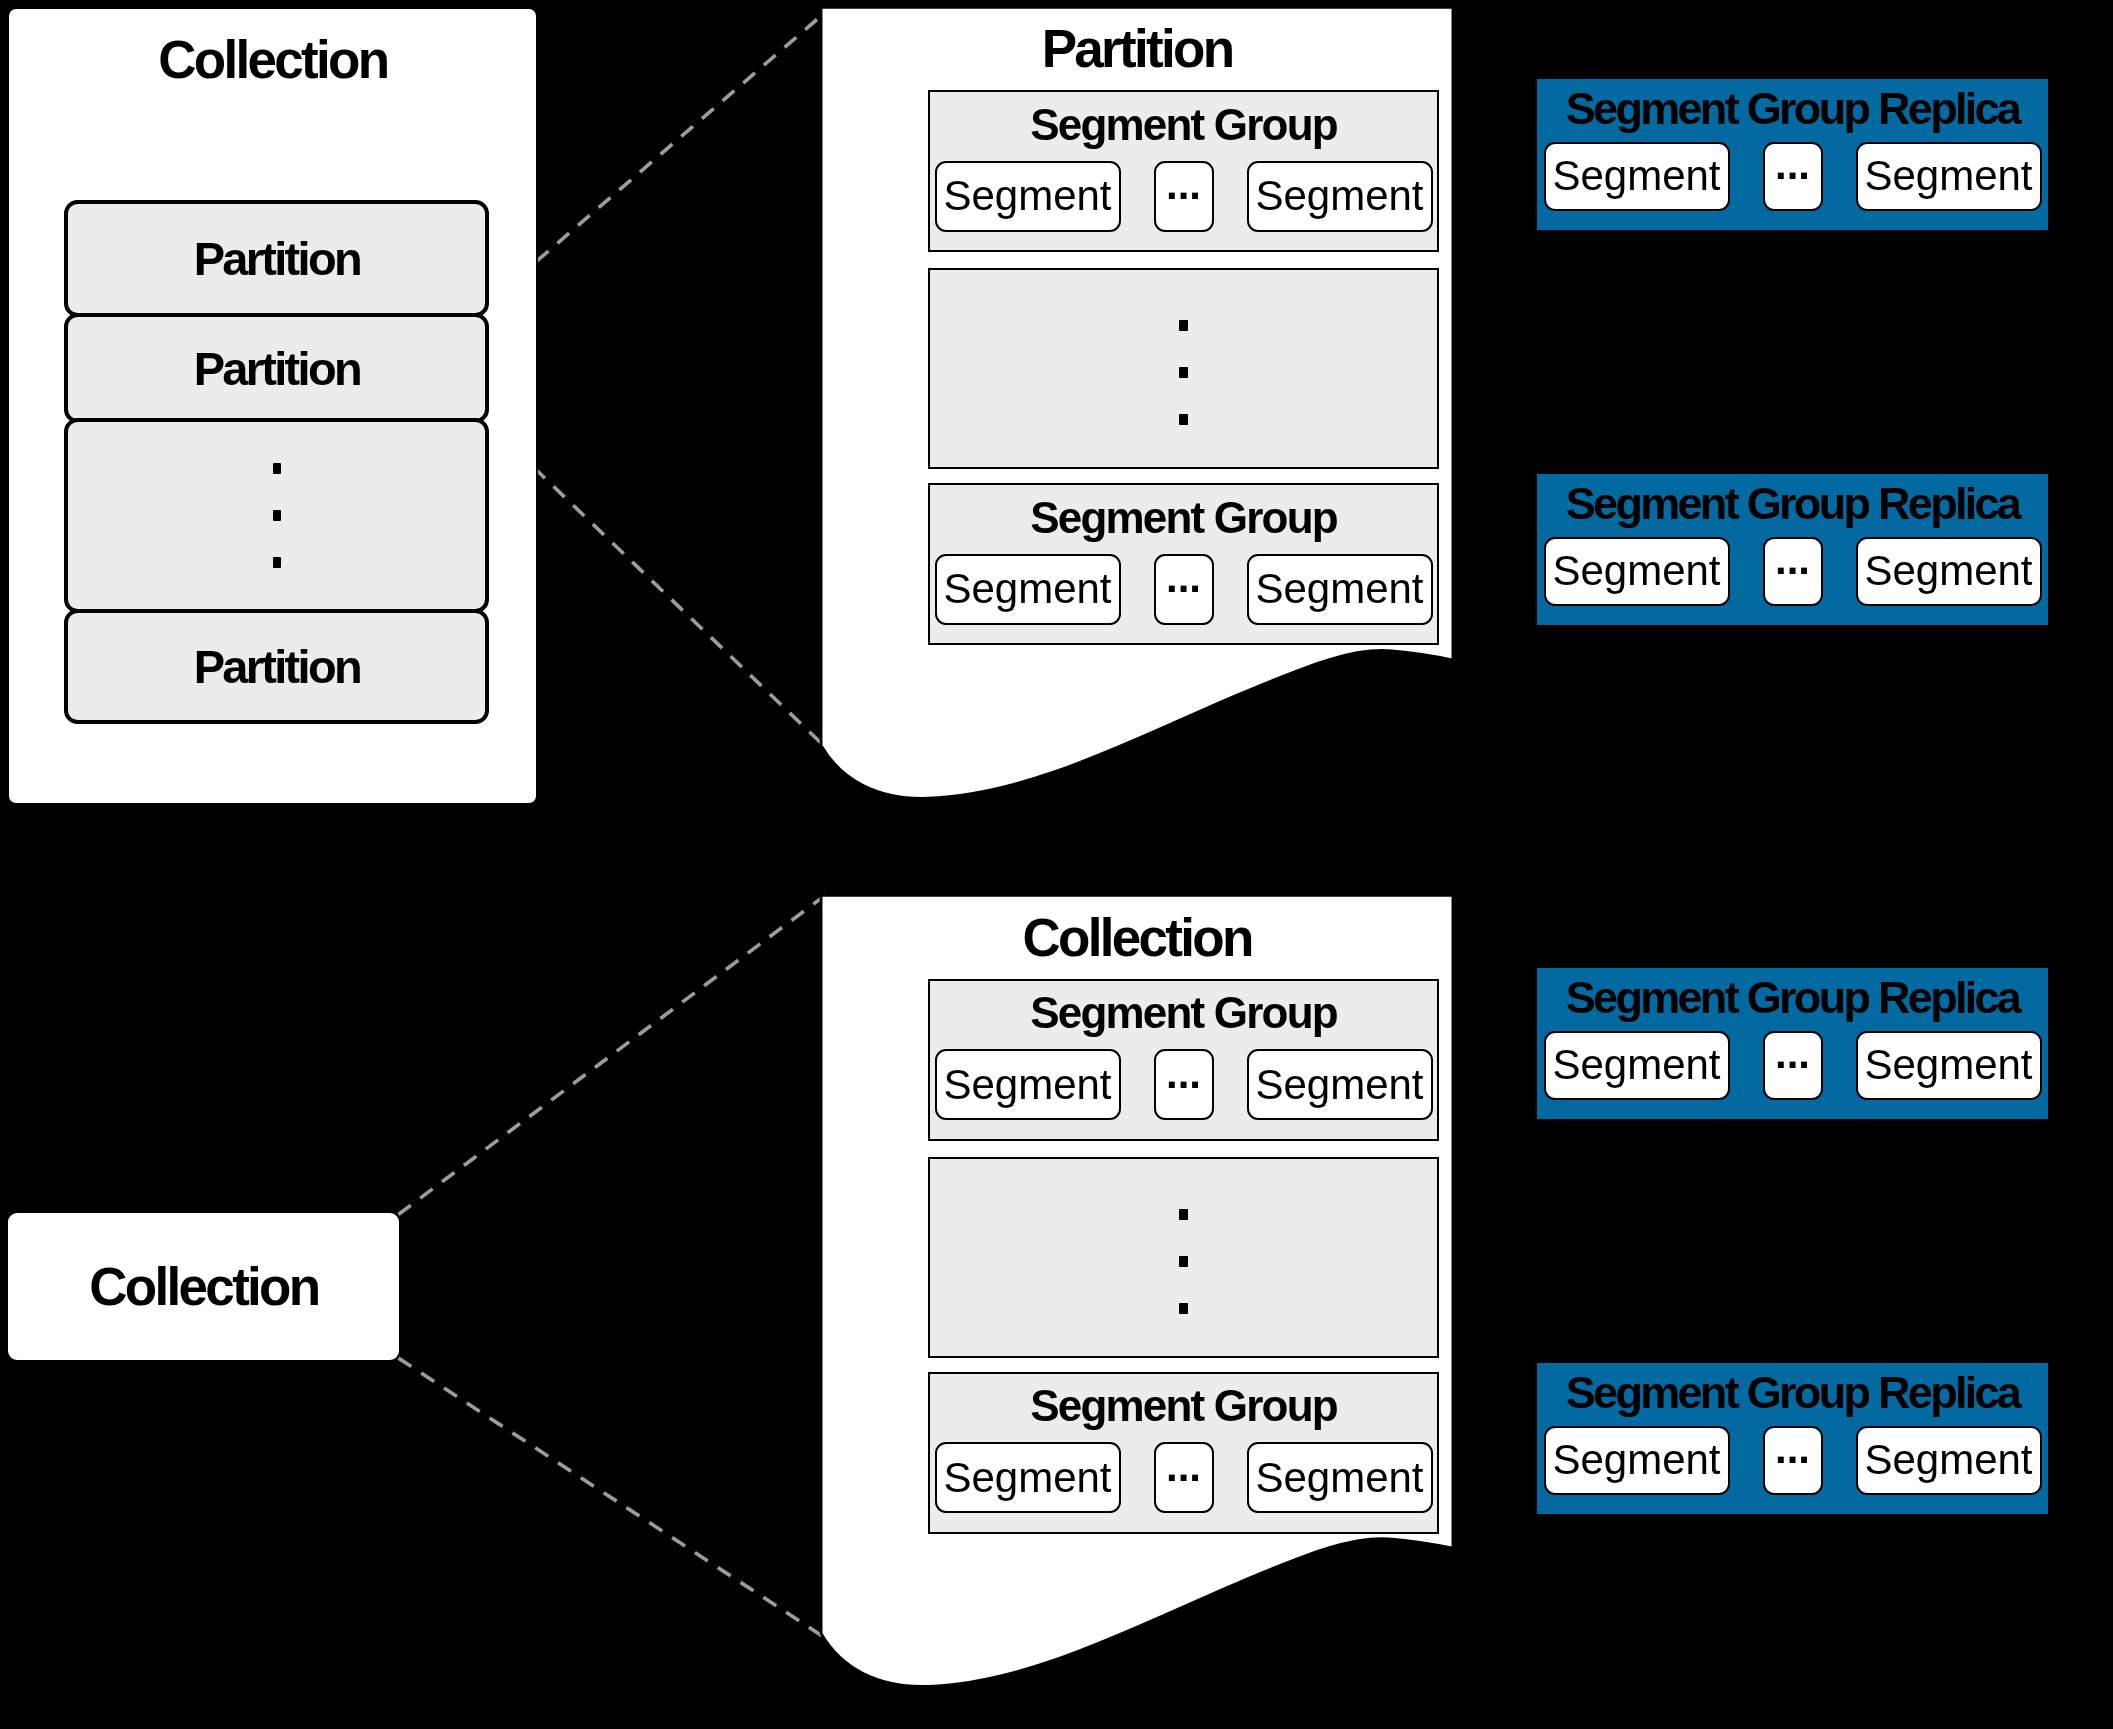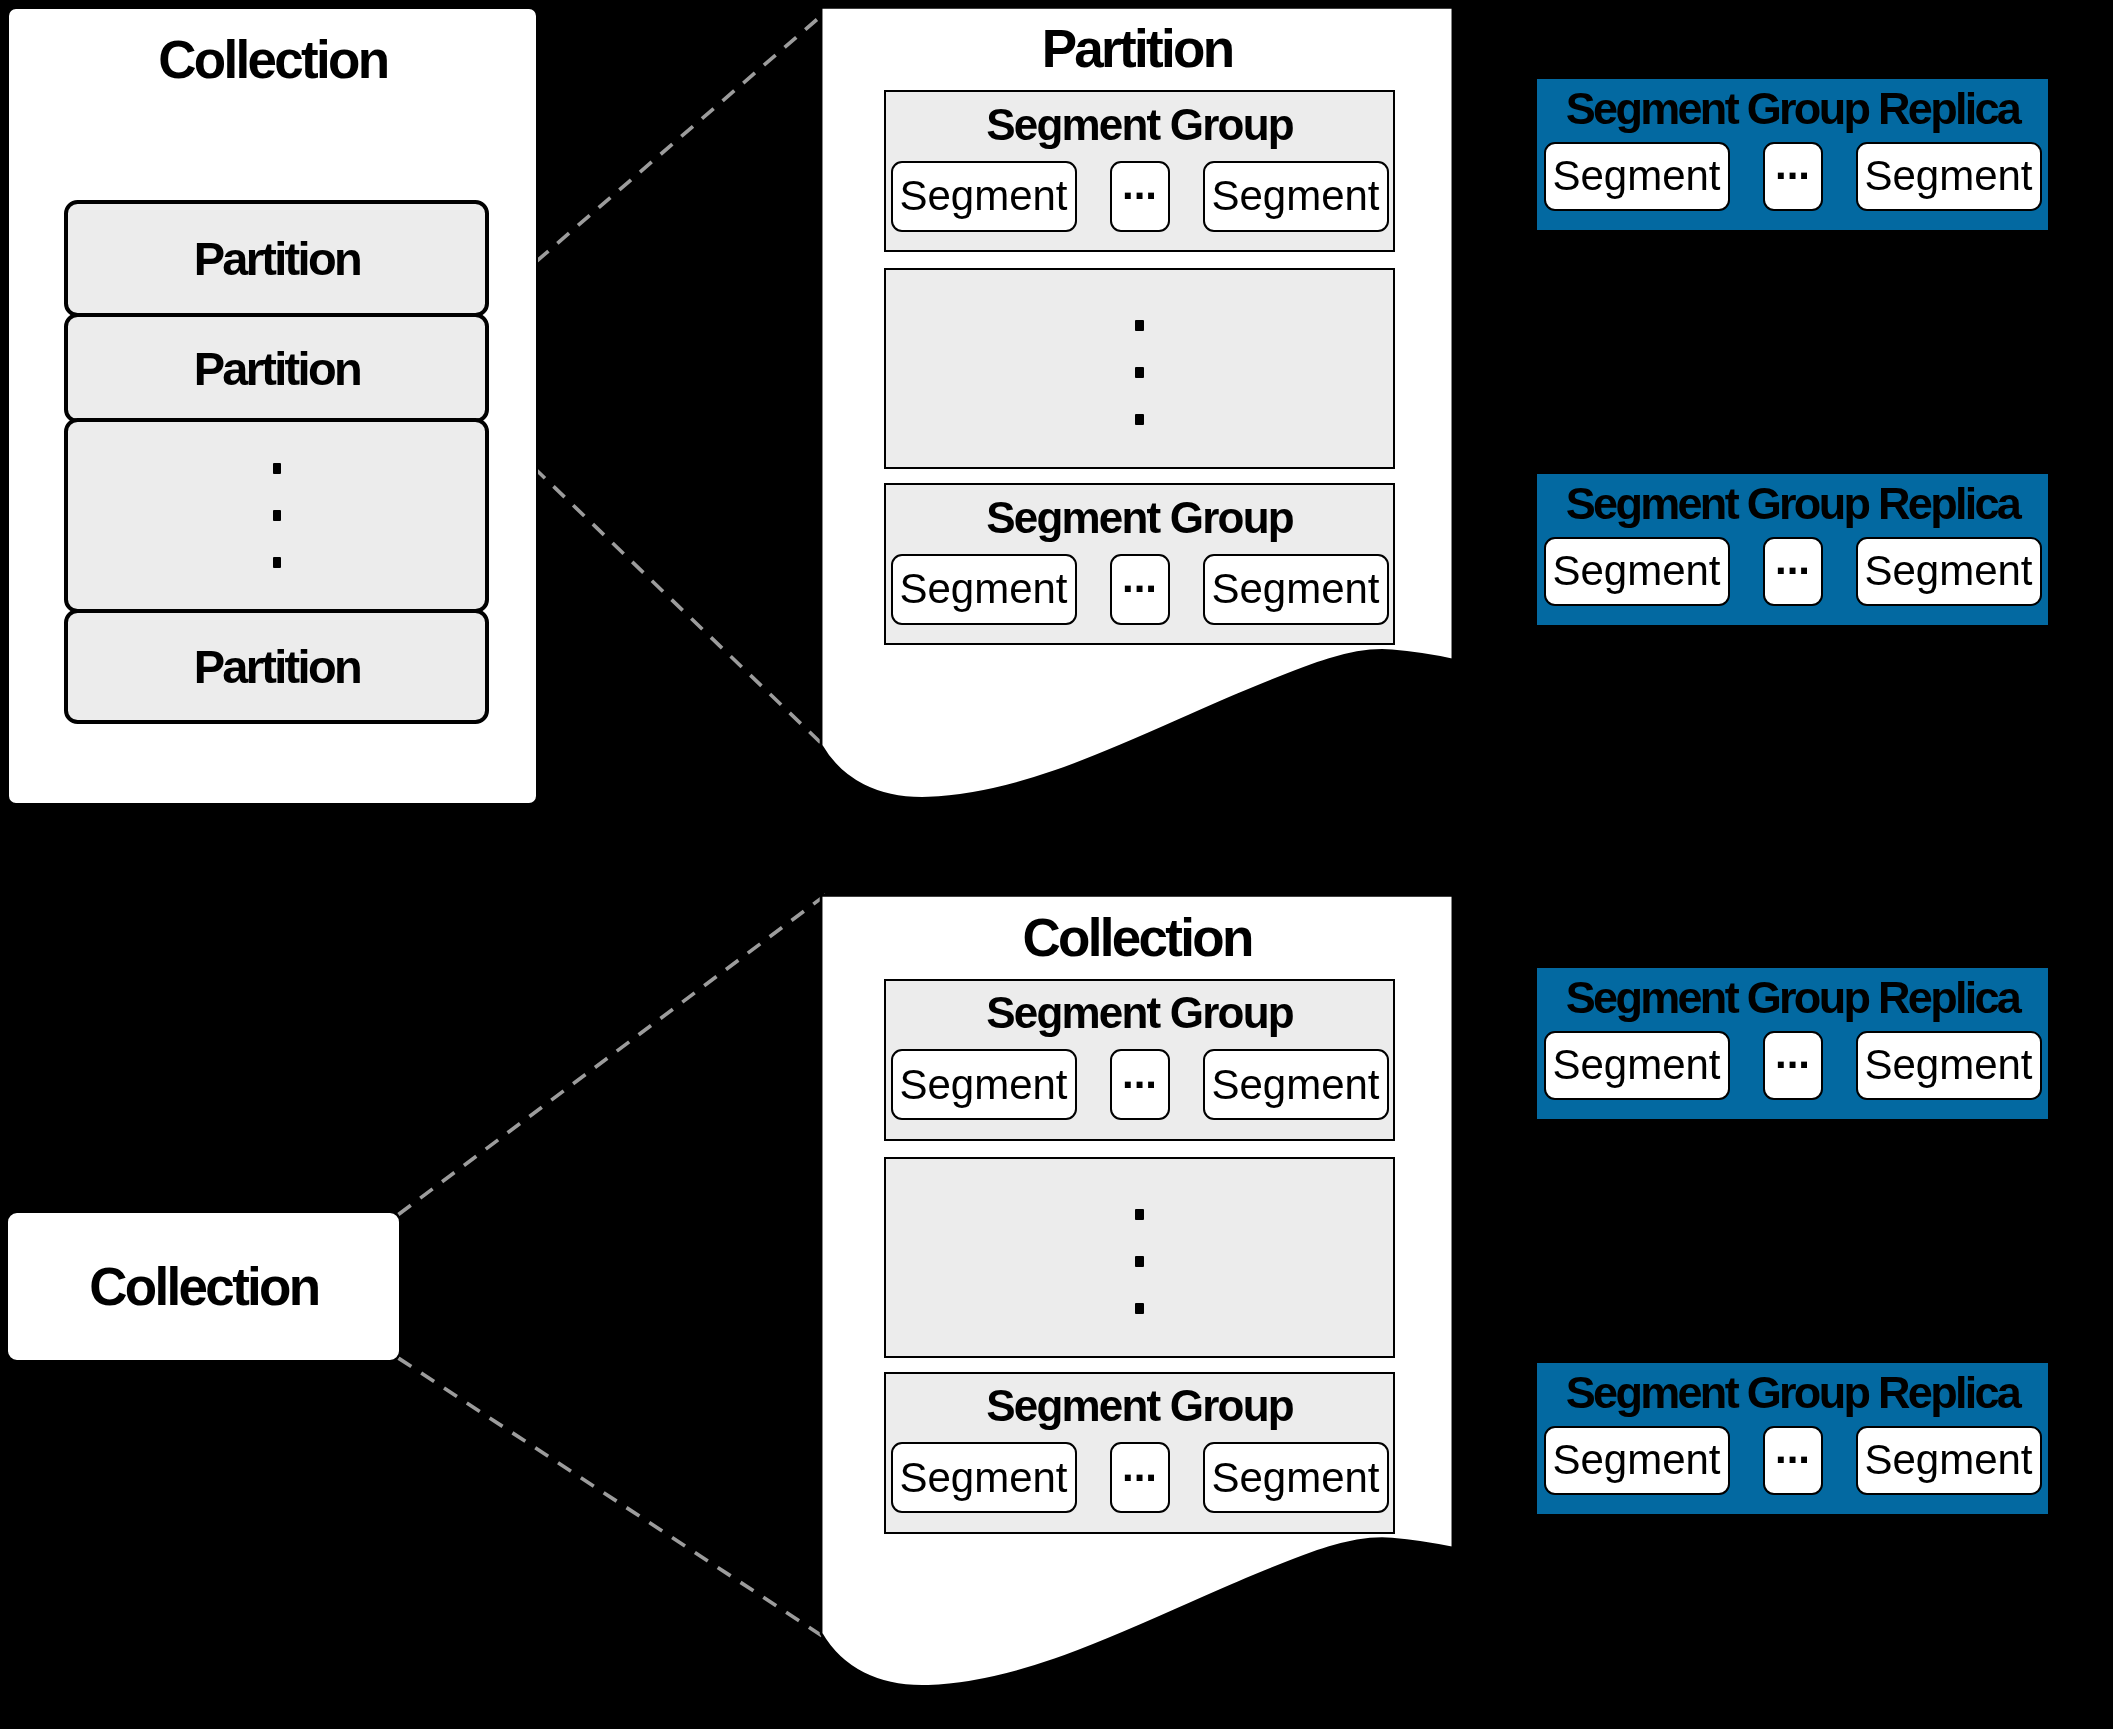--- a/index.html
+++ b/index.html
@@ -43,20 +43,21 @@
     align-items: center;
     justify-content: center;
     font-weight: 700;
     font-size: 47px;
     letter-spacing: -2.7px;
   }
   .gray-box {
     position: absolute;
     background: #ececec;
     border: 2.7px solid #000;
+    margin-left: 44px;
   }
   .sg-box { left: 63px; width: 507px; height: 158px; }
   .sg-title {
     display: block;
     padding-top: 7.3px;
     text-align: center;
     font-weight: 700;
     font-size: 44px;
     letter-spacing: -1.8px;
     white-space: nowrap;

